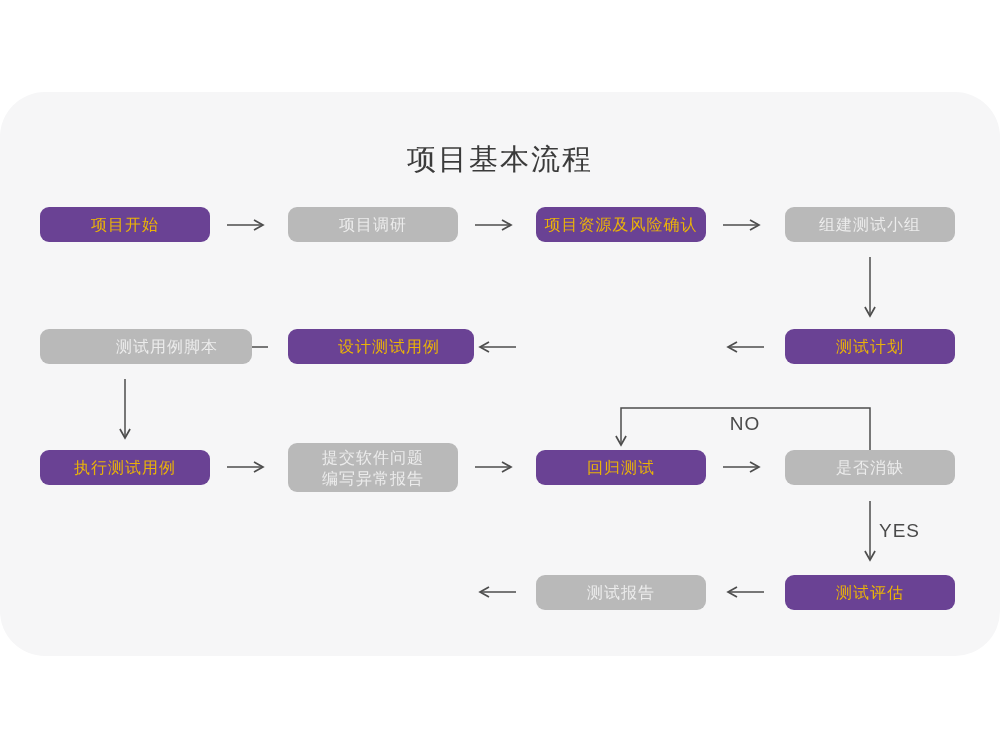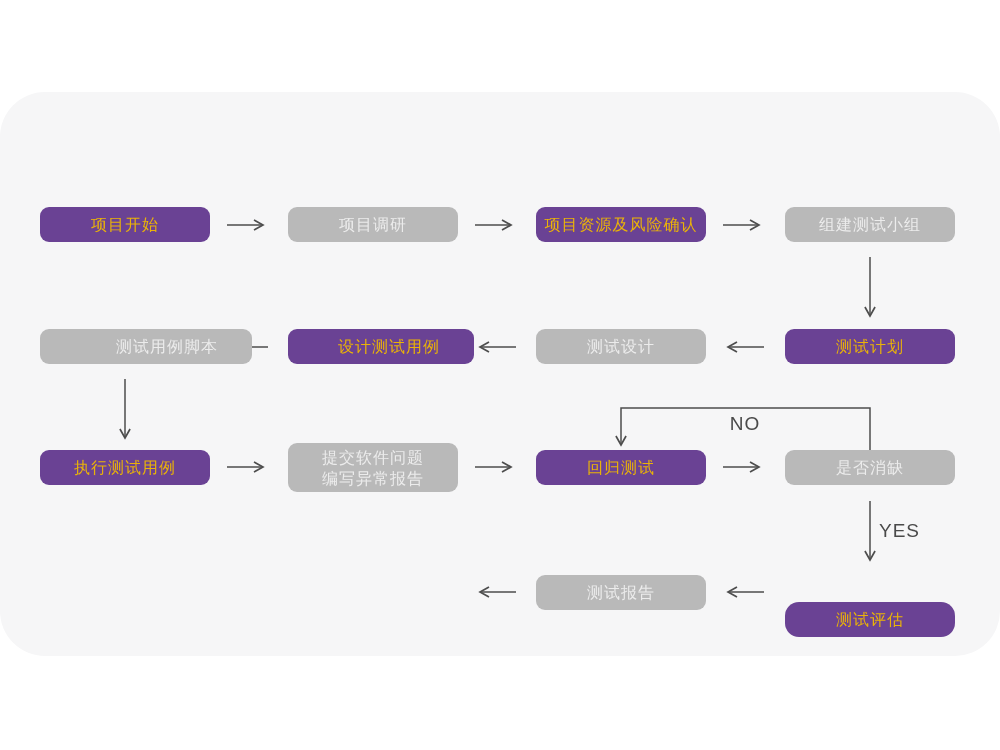--- a/index.html
+++ b/index.html
@@ -69,20 +69,21 @@
   .edge-label.no  { left: 700px; top: 413px; width: 90px; text-align: center; }
   .edge-label.yes { left: 879px; top: 520px; }
 </style>
 </head>
 <body>
 
 <div class="canvas">
 
   <div class="panel"></div>
 
+  <h1 class="title">项目基本流程</h1>
 
   <svg class="arrows" width="1000" height="750" viewBox="0 0 1000 750">
     <defs>
       <marker id="ah" viewBox="0 0 12 12" refX="10" refY="6" markerWidth="9" markerHeight="9" orient="auto">
         <path d="M2,1.5 L10,6 L2,10.5" fill="none" stroke="#4d4d4d" stroke-width="1.5"></path>
       </marker>
     </defs>
     <g stroke="#4d4d4d" stroke-width="1.5" fill="none">
 
       <line x1="227" y1="225" x2="263" y2="225" marker-end="url(#ah)"></line>
@@ -110,28 +111,27 @@
     </g>
   </svg>
 
   <div class="node purple" style="left:40px;  top:207px;">项目开始</div>
   <div class="node gray" style="left:288px; top:207px;">项目调研</div>
   <div class="node purple" style="left:536px; top:207px;">项目资源及风险确认</div>
   <div class="node gray" style="left:785px; top:207px;">组建测试小组</div>
 
   <div class="node gray" style="left:40px;  top:329px;padding-left:42px;">测试用例脚本</div>
   <div class="node purple" style="left:288px; top:329px;padding-left:16px;">设计测试用例</div>
-  <div class="node gray" style="left:536px; top:329px;">测试设计</div>
   <div class="node purple" style="left:785px; top:329px;">测试计划</div>
 
   <div class="node purple" style="left:40px;  top:450px;">执行测试用例</div>
   <div class="node gray tall" style="left:288px; top:443px;">提交软件问题
 编写异常报告</div>
   <div class="node purple" style="left:536px; top:450px;">回归测试</div>
   <div class="node gray" style="left:785px; top:450px;">是否消缺</div>
 
   <div class="node gray" style="left:536px; top:575px;">测试报告</div>
-  <div class="node purple" style="left:785px; top:602px;border-radius:14px;">测试评估</div>
+  <div class="node purple" style="left:785px; top:575px;">测试评估</div>
 
   <span class="edge-label no">NO</span>
   <span class="edge-label yes">YES</span>
 
 </div>
 
 </body></html>

